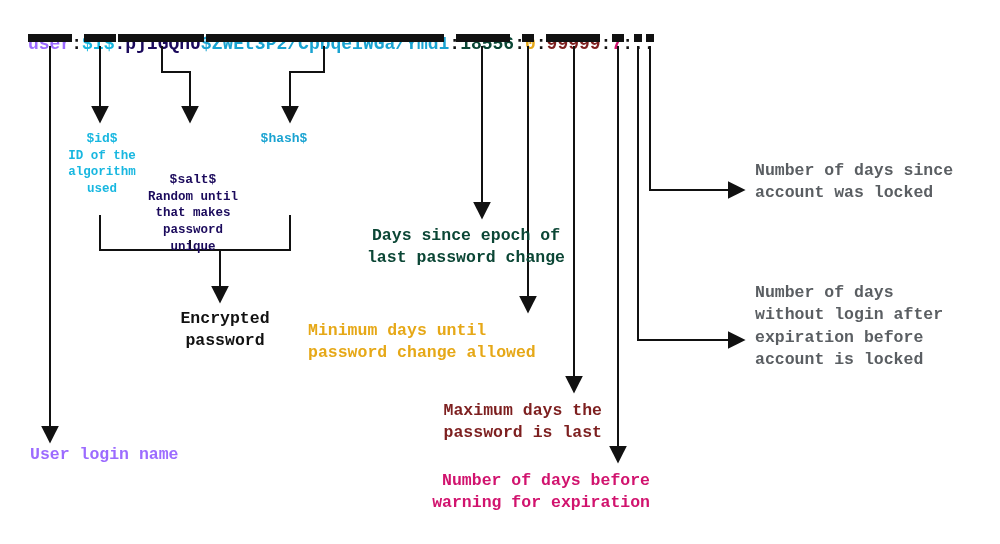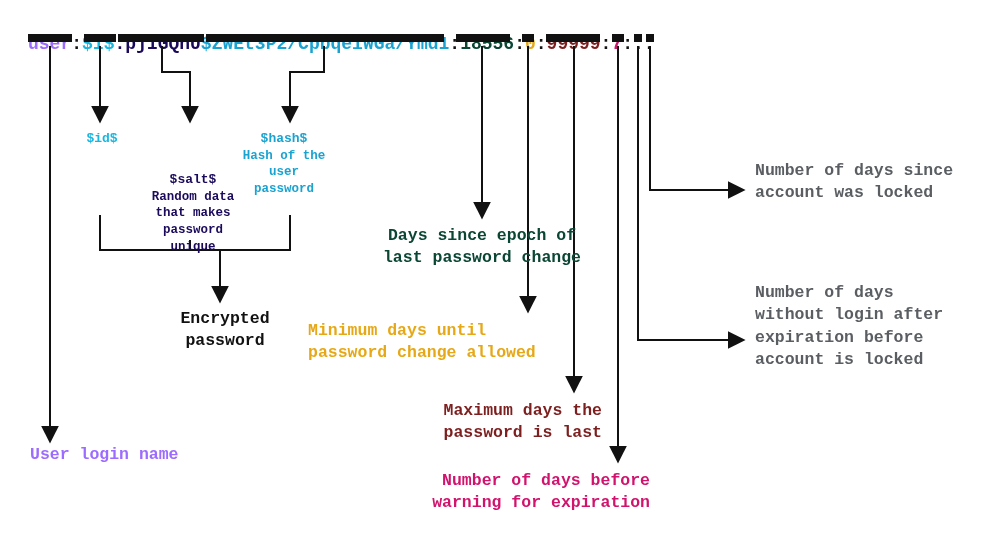--- a/index.html
+++ b/index.html
@@ -116,35 +116,35 @@
     <path d="M 618 46 V 460" marker-end="url(#ah)"></path>
 
     <path d="M 638 46 V 340 H 742" marker-end="url(#ah)"></path>
 
     <path d="M 650 46 V 190 H 742" marker-end="url(#ah)"></path>
   </g>
 </svg>
 
 <div class="label small lbl-id" style="left:60px;  top:130px; width:84px;">
   <span class="hd">$id$</span>
+  <span>ID of the algorithm used</span>
 </div>
 <div class="label small lbl-salt" style="left:146px; top:130px; width:94px;margin-top:41px;">
   <span class="hd">$salt$</span>
-  <span>Random data that makes password unique</span>
+  <span>Random until that makes password unique</span>
 </div>
 <div class="label small lbl-hash" style="left:242px; top:130px; width:84px;">
   <span class="hd">$hash$</span>
-  <span>Hash of the user password</span>
 </div>
 
 <div class="label big lbl-user" style="left:30px; top:444px; width:200px;">User login name</div>
 
 <div class="label big lbl-enc" style="left:150px; top:308px; width:150px;">Encrypted password</div>
 
-<div class="label big lbl-days" style="left:378px; top:225px; width:208px;">Days since epoch of last password change</div>
+<div class="label big lbl-days" style="left:362px; top:225px; width:208px;">Days since epoch of last password change</div>
 
 <div class="label big lbl-min" style="left:308px; top:320px; width:240px; text-align:left;">Minimum days until password change allowed</div>
 
 <div class="label big lbl-max" style="left:380px; top:400px; width:222px; text-align:right;">Maximum days the password is last</div>
 
 <div class="label big lbl-warn" style="left:400px; top:470px; width:250px; text-align:right;">Number of days before warning for expiration</div>
 
 <div class="label grey" style="left:755px; top:160px; width:200px;">Number of days since account was locked</div>
 
 <div class="label grey" style="left:755px; top:282px; width:210px;">Number of days without login after expiration before account is locked</div>

